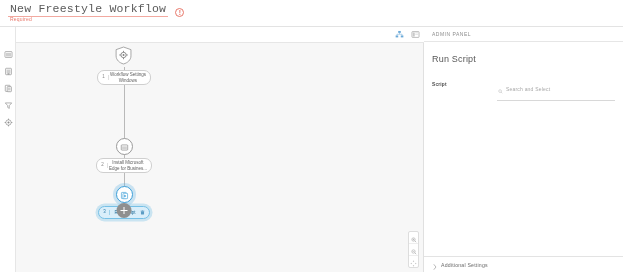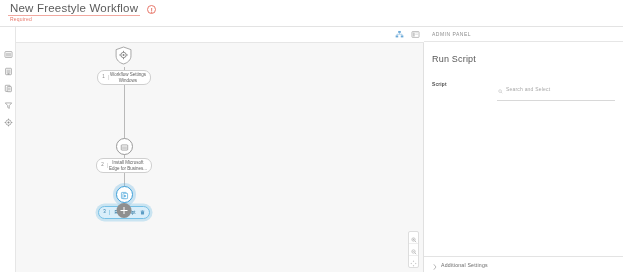--- a/index.html
+++ b/index.html
@@ -28,21 +28,22 @@
     left: 0; top: 0;
     width: 623px; height: 27px;
     background: #ffffff;
     border-bottom: 1px solid #e3e3e3;
     box-sizing: border-box;
   }
   .wf-title-wrap {
     position: absolute;
     left: 8px; top: 2px;
     display: flex;
-    align-items: center;
+    align-items: flex-end;
+    font-family: Liberation Mono, monospace;
   }
   .wf-title {
     font-size: 11.5px;
     color: #5b5b5b;
     letter-spacing: .2px;
     padding: 0 2px 1px 2px;
     border-bottom: 1px solid #f2a9a0;
     min-width: 90px;
     white-space: nowrap;
   }

